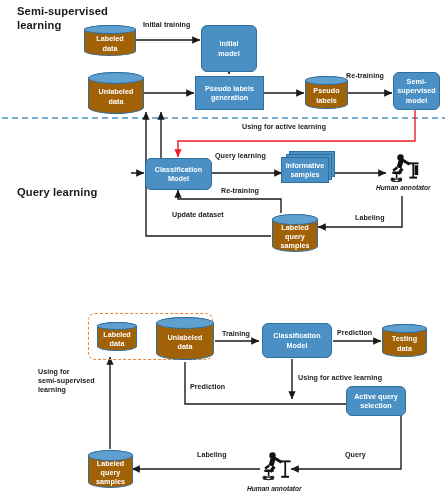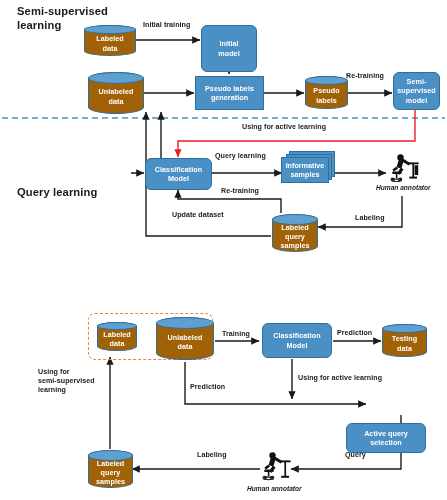--- a/index.html
+++ b/index.html
@@ -299,21 +299,21 @@
     <span class="lbl">Classification
 Model</span>
   </div>
 
   <div class="node cyl" style="left:382px;top:324px;width:45px;height:33px;">
     <span class="cap"></span>
     <span class="lbl" style="position:relative;z-index:2;padding-top:6px;">Testing
 data</span>
   </div>
 
-  <div class="node rrect" style="left:346px;top:386px;width:80px;height:30px;margin-top:37px;">
+  <div class="node rrect" style="left:346px;top:386px;width:60px;height:30px;">
     <span class="lbl">Active query
 selection</span>
   </div>
 
   <div class="node cyl" style="left:88px;top:450px;width:45px;height:38px;">
     <span class="cap"></span>
     <span class="lbl" style="position:relative;z-index:2;padding-top:7px;">Labeled
 query
 samples</span>
   </div>

